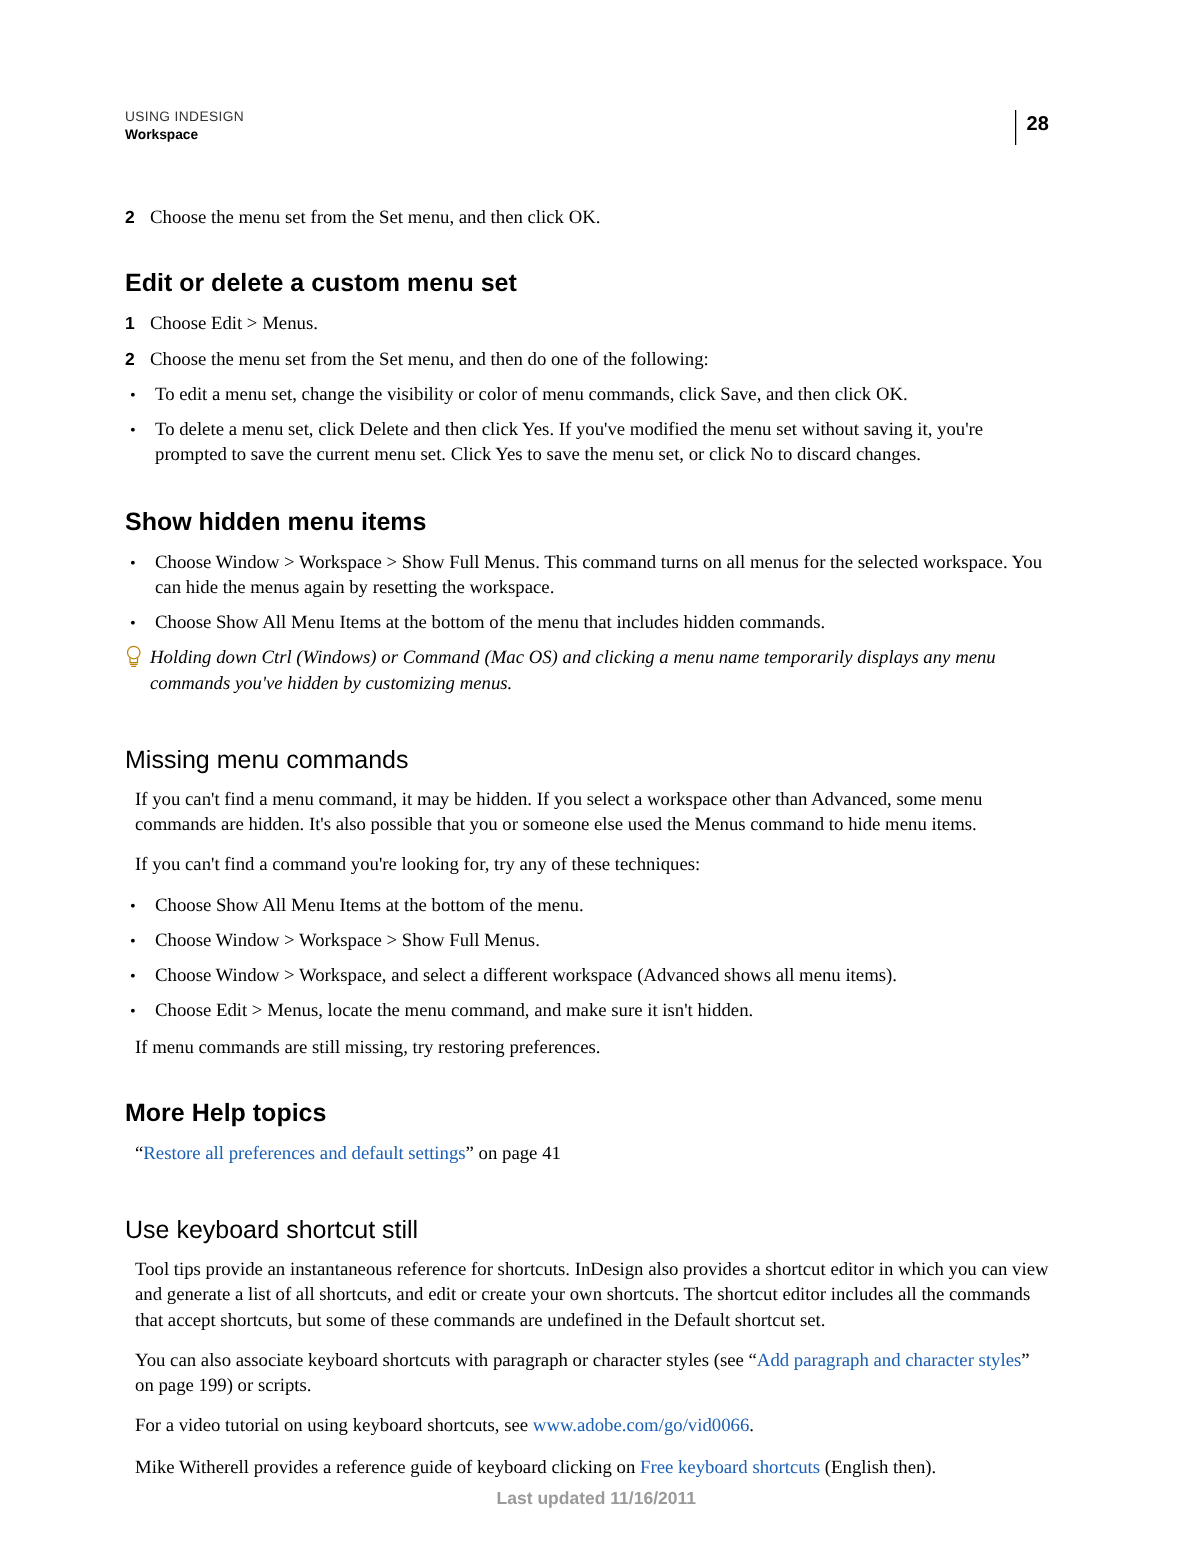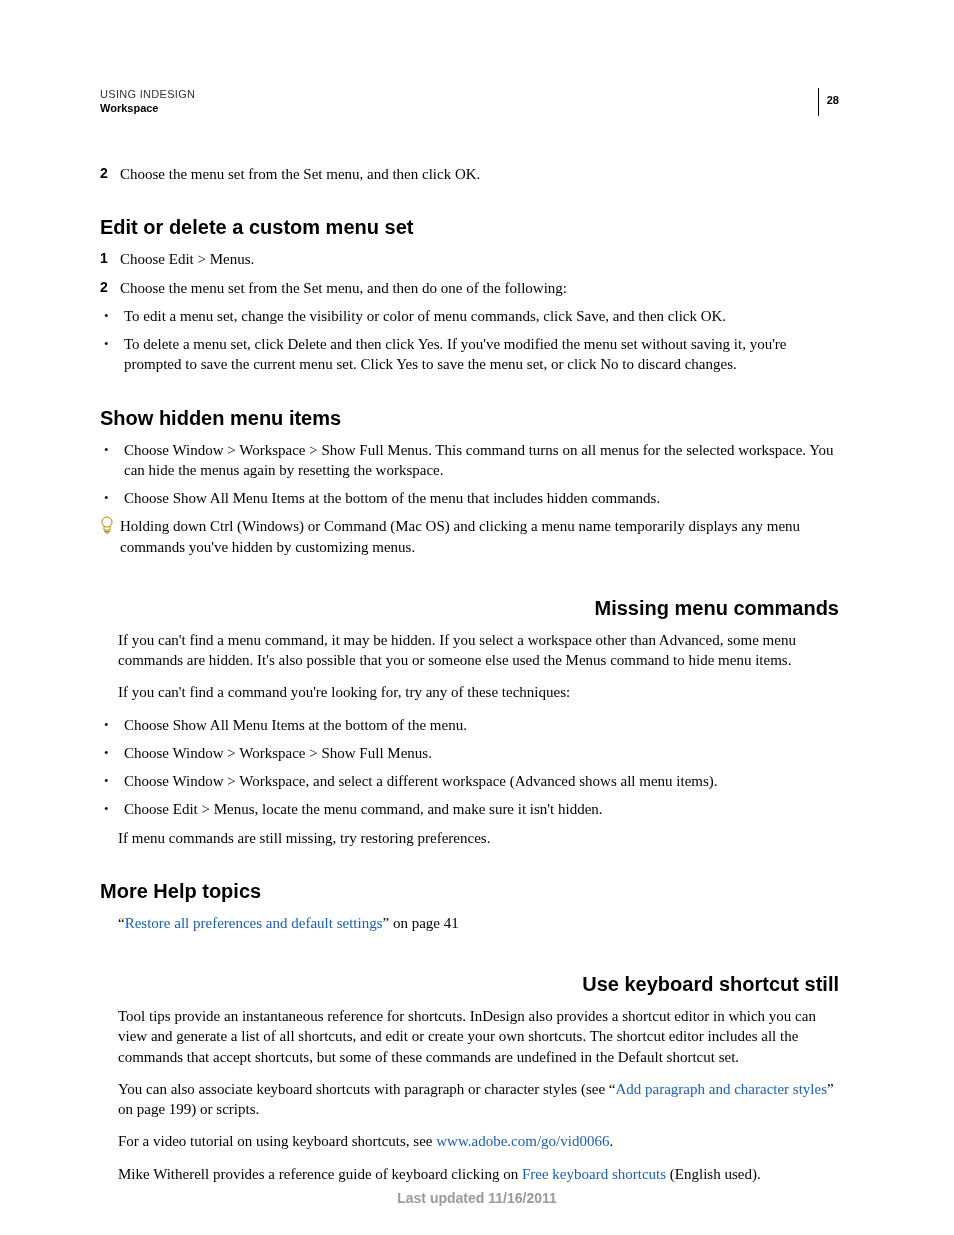--- a/index.html
+++ b/index.html
@@ -32,21 +32,21 @@
     font-size: 11px;
     font-weight: bold;
     color: #000;
     margin-top: 2px;
   }
   .page-number {
     position: absolute;
     right: 0;
     top: 0;
     font-family: "Myriad Pro", Arial, sans-serif;
-    font-size: 11px;
+    font-size: 16px;
     font-weight: bold;
     color: #000;
     border-left: 1.5px solid #000;
     padding-left: 8px;
     line-height: 24px;
     height: 28px;
   }
   .content {
     font-size: 15px;
     line-height: 1.35;
@@ -83,41 +83,41 @@
     flex: 1;
   }
   .h3 {
     font-family: "Myriad Pro", Arial, sans-serif;
     font-weight: bold;
     font-size: 20px;
     margin: 30px 0 8px 0;
   }
   .h2 {
     font-family: "Myriad Pro", Arial, sans-serif;
-    font-weight: bold;
+    font-weight: normal;
     font-size: 20px;
     margin: 38px 0 8px 0;
-    text-align: right;
   }
   .para {
-    margin: 0 0 12px 18px;
+    margin: 0 0 12px 8px;
   }
   .tip {
     display: flex;
     margin: 6px 0 8px 0;
   }
   .tip-icon {
     width: 20px;
     flex-shrink: 0;
   }
   .tip-icon svg {
     display: block;
   }
   .tip-text {
     flex: 1;
+    font-style: italic;
   }
   .link {
     color: #1a5fb4;
   }
   .footer {
     position: absolute;
     bottom: 29px;
     left: 0;
     right: 0;
     text-align: center;
@@ -214,19 +214,19 @@
 
     <div class="h2">Use keyboard shortcut still</div>
     <p class="para">Tool tips provide an instantaneous reference for shortcuts. InDesign also provides a shortcut editor in which you can view and generate a list of all shortcuts, and edit or create your own shortcuts. The shortcut editor includes all the commands that accept shortcuts, but some of these commands are undefined in the Default shortcut set.</p>
     <p class="para">
       <span>You can also associate keyboard shortcuts with paragraph or character styles (see “</span><span class="link">Add paragraph and character styles</span><span>” on page 199) or scripts.</span>
     </p>
     <p class="para">
       <span>For a video tutorial on using keyboard shortcuts, see </span><span class="link">www.adobe.com/go/vid0066</span><span>.</span>
     </p>
     <p class="para">
-      <span>Mike Witherell provides a reference guide of keyboard clicking on </span><span class="link">Free keyboard shortcuts</span><span> (English used).</span>
+      <span>Mike Witherell provides a reference guide of keyboard clicking on </span><span class="link">Free keyboard shortcuts</span><span> (English then).</span>
     </p>
 
   </div>
 
   <div class="footer">Last updated 11/16/2011</div>
 </div>
 
 </body></html>

